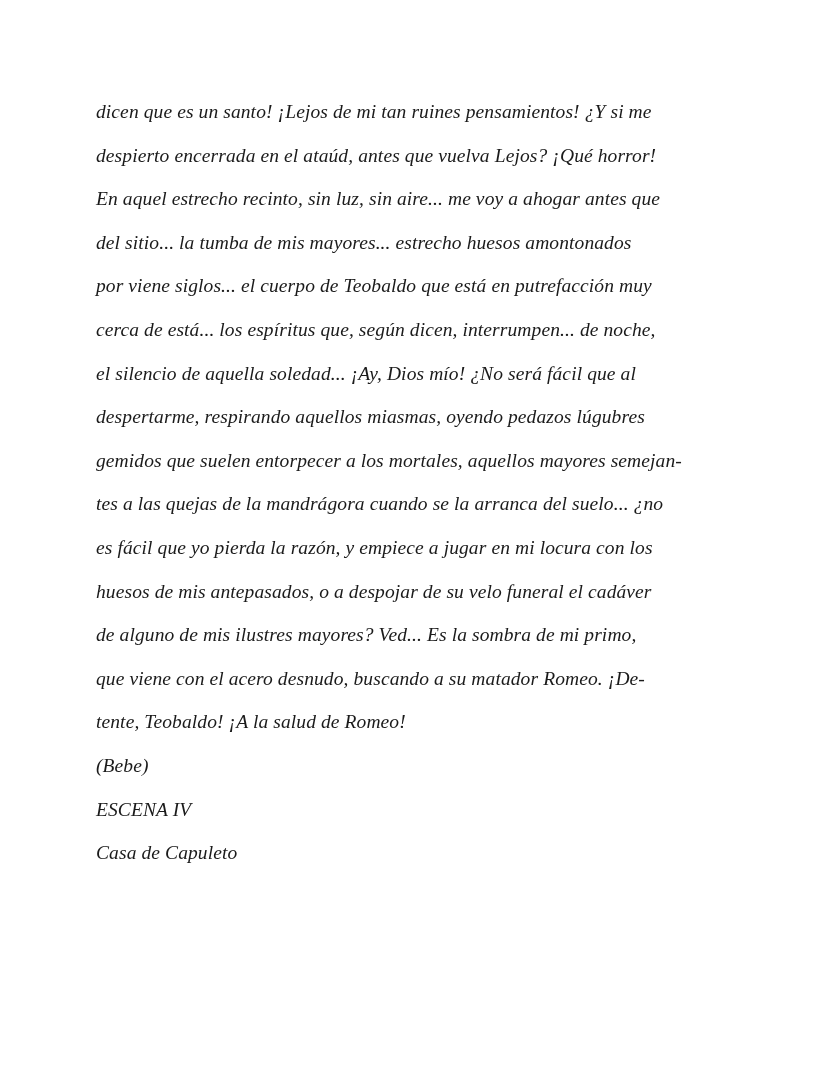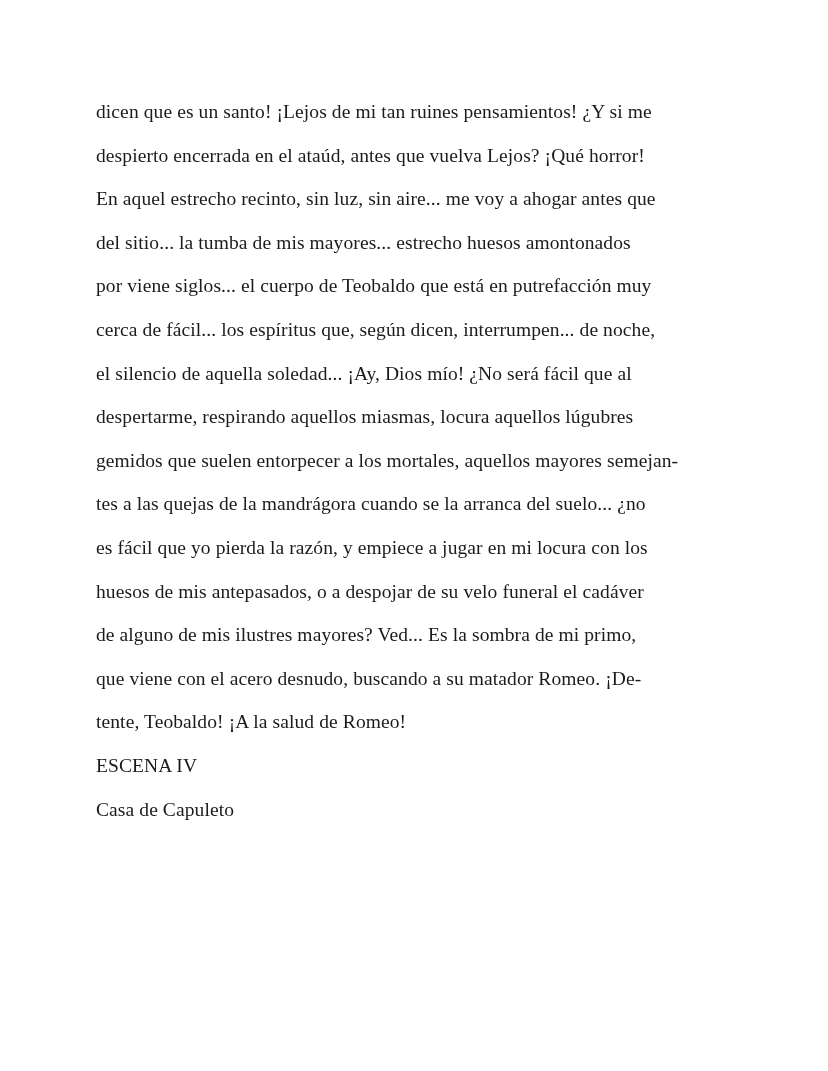--- a/index.html
+++ b/index.html
@@ -8,20 +8,21 @@
     background: #ffffff;
   }
   .page {
     position: relative;
     width: 828px;
     height: 957px;
     background: #ffffff;
     overflow: hidden;
     font-family: "Liberation Serif", "DejaVu Serif", serif;
     color: #1b1b1b;
+    font-style: italic;
   }
   .text-block {
     position: absolute;
     left: 96px;
     top: 90px;
     width: 620px;
   }
   .line {
     display: block;
     font-size: 19.5px;
@@ -34,26 +35,27 @@
 </head>
 <body>
 
 <div class="page">
   <div class="text-block">
     <span class="line">dicen que es un santo! ¡Lejos de mi tan ruines pensamientos! ¿Y si me</span>
     <span class="line">despierto encerrada en el ataúd, antes que vuelva Lejos? ¡Qué horror!</span>
     <span class="line">En aquel estrecho recinto, sin luz, sin aire... me voy a ahogar antes que</span>
     <span class="line">del sitio... la tumba de mis mayores... estrecho huesos amontonados</span>
     <span class="line">por viene siglos... el cuerpo de Teobaldo que está en putrefacción muy</span>
-    <span class="line">cerca de fácil... los espíritus que, según dicen, interrumpen... de noche,</span>
+    <span class="line">cerca de está... los espíritus que, según dicen, interrumpen... de noche,</span>
     <span class="line">el silencio de aquella soledad... ¡Ay, Dios mío! ¿No será fácil que al</span>
-    <span class="line">despertarme, respirando aquellos miasmas, locura aquellos lúgubres</span>
+    <span class="line">despertarme, respirando aquellos miasmas, oyendo pedazos lúgubres</span>
     <span class="line">gemidos que suelen entorpecer a los mortales, aquellos mayores semejan-</span>
     <span class="line">tes a las quejas de la mandrágora cuando se la arranca del suelo... ¿no</span>
     <span class="line">es fácil que yo pierda la razón, y empiece a jugar en mi locura con los</span>
     <span class="line">huesos de mis antepasados, o a despojar de su velo funeral el cadáver</span>
     <span class="line">de alguno de mis ilustres mayores? Ved... Es la sombra de mi primo,</span>
     <span class="line">que viene con el acero desnudo, buscando a su matador Romeo. ¡De-</span>
     <span class="line">tente, Teobaldo! ¡A la salud de Romeo!</span>
+    <span class="line">(Bebe)</span>
     <span class="line">ESCENA IV</span>
     <span class="line">Casa de Capuleto</span>
   </div>
 </div>
 
 </body></html>

